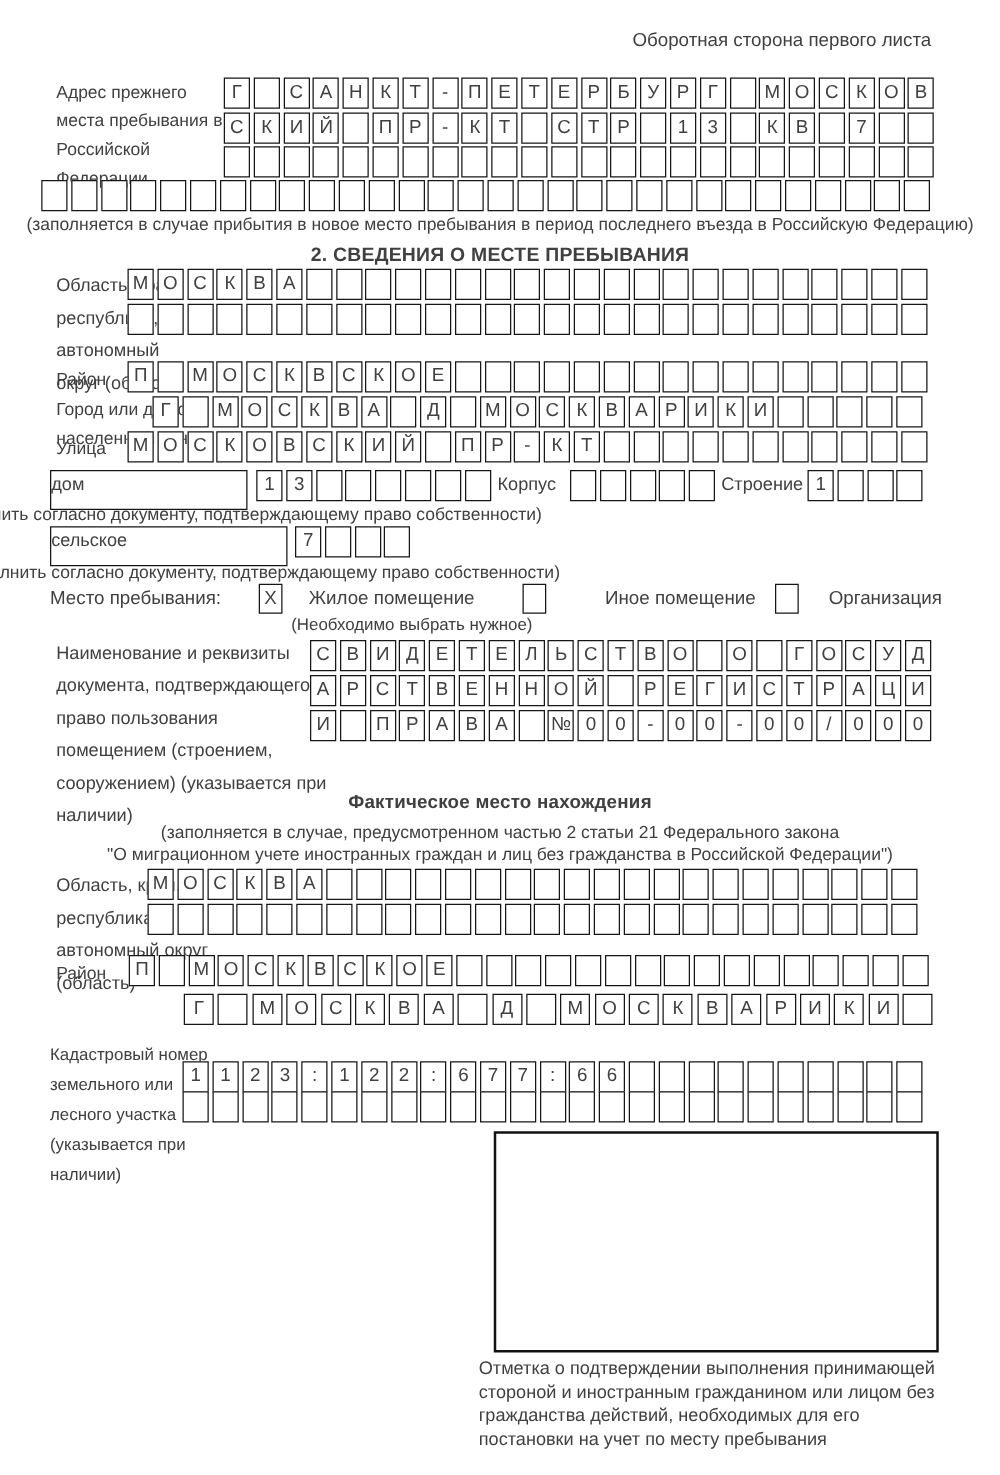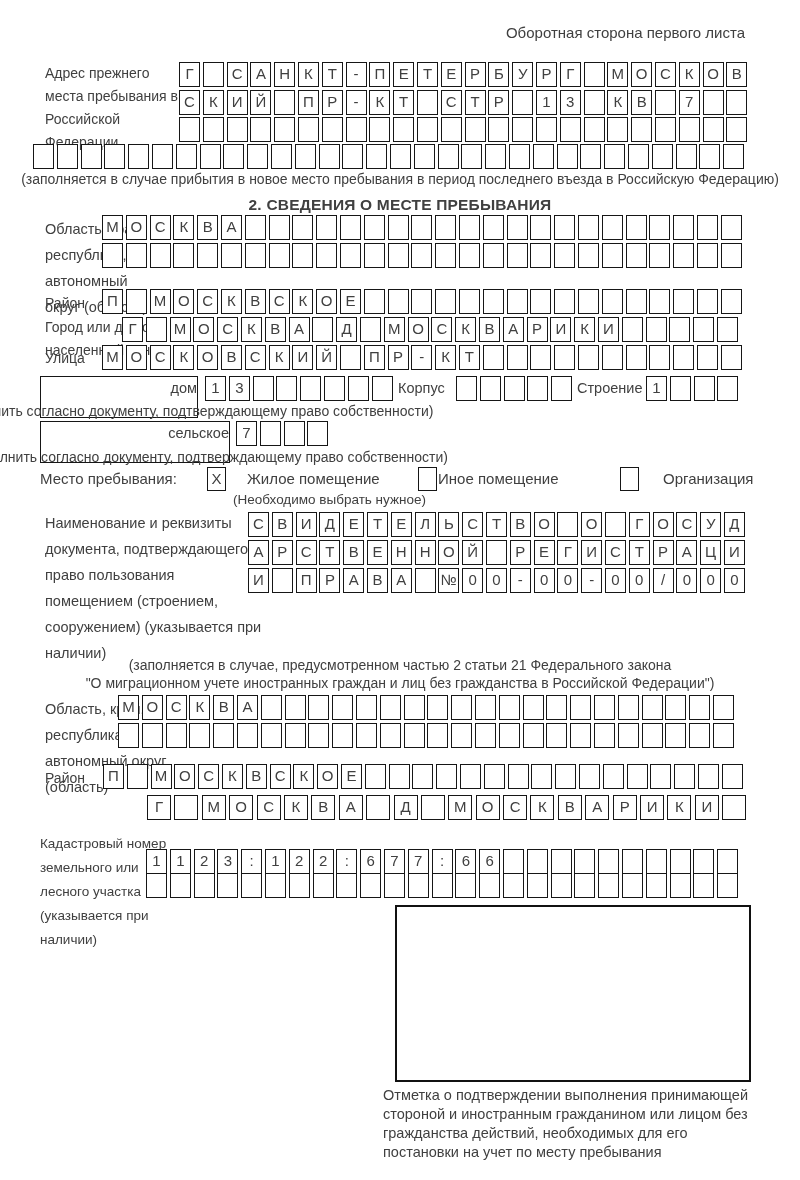--- a/index.html
+++ b/index.html
@@ -14,22 +14,22 @@
   .note{font-size:14px;width:800px;text-align:center;}
   .title{font-size:15.5px;font-weight:bold;width:800px;text-align:center;letter-spacing:.2px;}
   .cells{display:flex;}
   .cell{
     flex:0 0 auto;width:21px;height:25px;box-sizing:border-box;
     border:1.6px solid #161616;margin-right:2.8px;background:#fff;
     font-size:15px;line-height:22px;text-align:center;
   }
   .cell.wide{width:24px;margin-right:3.4px;}
   .bigbox{
-    box-sizing:border-box;border:1.6px solid #161616;height:42px;
-    font-size:14.5px;line-height:22px;text-align:right;background:#fff;
+    box-sizing:border-box;border:1.6px solid #161616;height:32px;
+    font-size:14.5px;line-height:22px;text-align:left;background:#fff;
   }
   .inline-lbl{font-size:14.5px;line-height:25px;}
   .chk{
     box-sizing:border-box;width:19px;height:24px;border:1.6px solid #161616;
     font-size:15px;line-height:21px;text-align:center;background:#fff;
   }
   .stay-lbl{font-size:15px;line-height:24px;}
   .stamp-box{box-sizing:border-box;border:2px solid #111;background:#fff;}
   .caption{font-size:14.5px;line-height:19px;}
 </style>
@@ -341,21 +341,21 @@
       <div class="cell"></div>
       <div class="cell"></div>
       <div class="cell"></div>
     </div>
   <div class="abs note" style="left:-300px;top:449px;">Квартира, комната, офис и иное (заполнить согласно документу, подтверждающему право собственности)</div>
 
   <div class="abs stay-lbl" style="left:40px;top:467px;">Место пребывания:</div>
   <div class="abs chk" style="left:207px;top:467px;">X</div>
   <div class="abs stay-lbl" style="left:247px;top:467px;">Жилое помещение</div>
   <div class="abs chk" style="left:418px;top:467px;"></div>
-  <div class="abs stay-lbl" style="left:438px;top:467px;">Иное помещение</div>
+  <div class="abs stay-lbl" style="left:484px;top:467px;">Иное помещение</div>
   <div class="abs chk" style="left:620px;top:467px;"></div>
   <div class="abs stay-lbl" style="left:663px;top:467px;">Организация</div>
   <div class="abs" style="left:233px;top:492px;font-size:13.5px;">(Необходимо выбрать нужное)</div>
 
   <div class="abs lbl-lg" style="left:45px;top:510px;width:218px;font-size:14.5px;">Наименование и реквизиты документа, подтверждающего право пользования помещением (строением, сооружением) (указывается при наличии)</div>
   <div class="abs cells" style="left:248px;top:512px;">
       <div class="cell">С</div>
       <div class="cell">В</div>
       <div class="cell">И</div>
       <div class="cell">Д</div>
@@ -417,20 +417,21 @@
       <div class="cell">0</div>
       <div class="cell">-</div>
       <div class="cell">0</div>
       <div class="cell">0</div>
       <div class="cell">/</div>
       <div class="cell">0</div>
       <div class="cell">0</div>
       <div class="cell">0</div>
     </div>
 
+  <div class="abs title" style="left:0;top:633px;font-size:15px;">Фактическое место нахождения</div>
   <div class="abs note" style="left:0;top:657px;">(заполняется в случае, предусмотренном частью 2 статьи 21 Федерального закона</div>
   <div class="abs note" style="left:0;top:675px;">"О миграционном учете иностранных граждан и лиц без гражданства в Российской Федерации")</div>
 
   <div class="abs lbl-lg" style="left:45px;top:696px;width:135px;">Область, край, республика, автономный округ (область)</div>
   <div class="abs cells" style="left:118px;top:695px;">
       <div class="cell">М</div>
       <div class="cell">О</div>
       <div class="cell">С</div>
       <div class="cell">К</div>
       <div class="cell">В</div>

